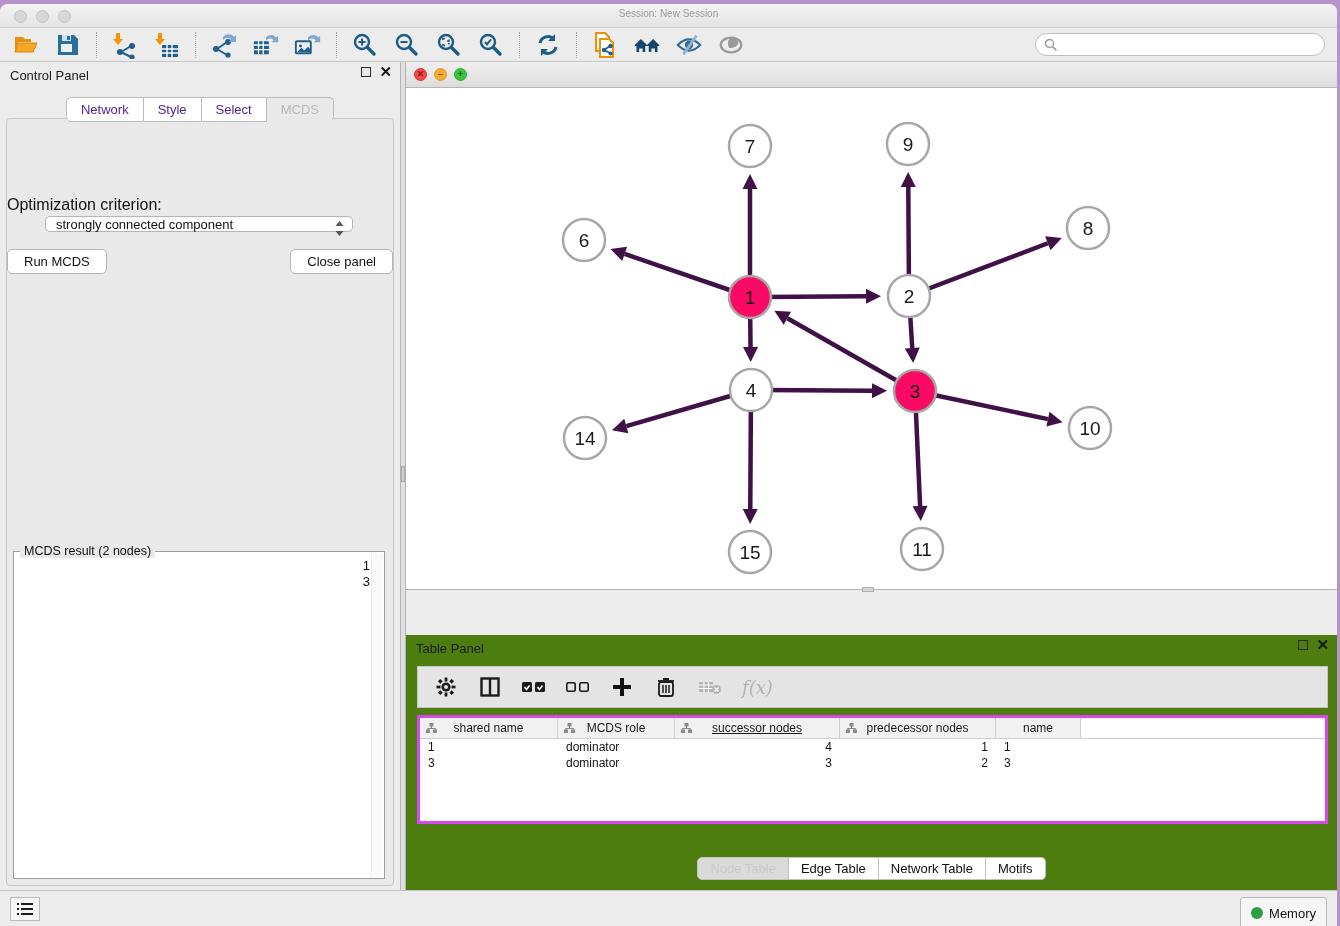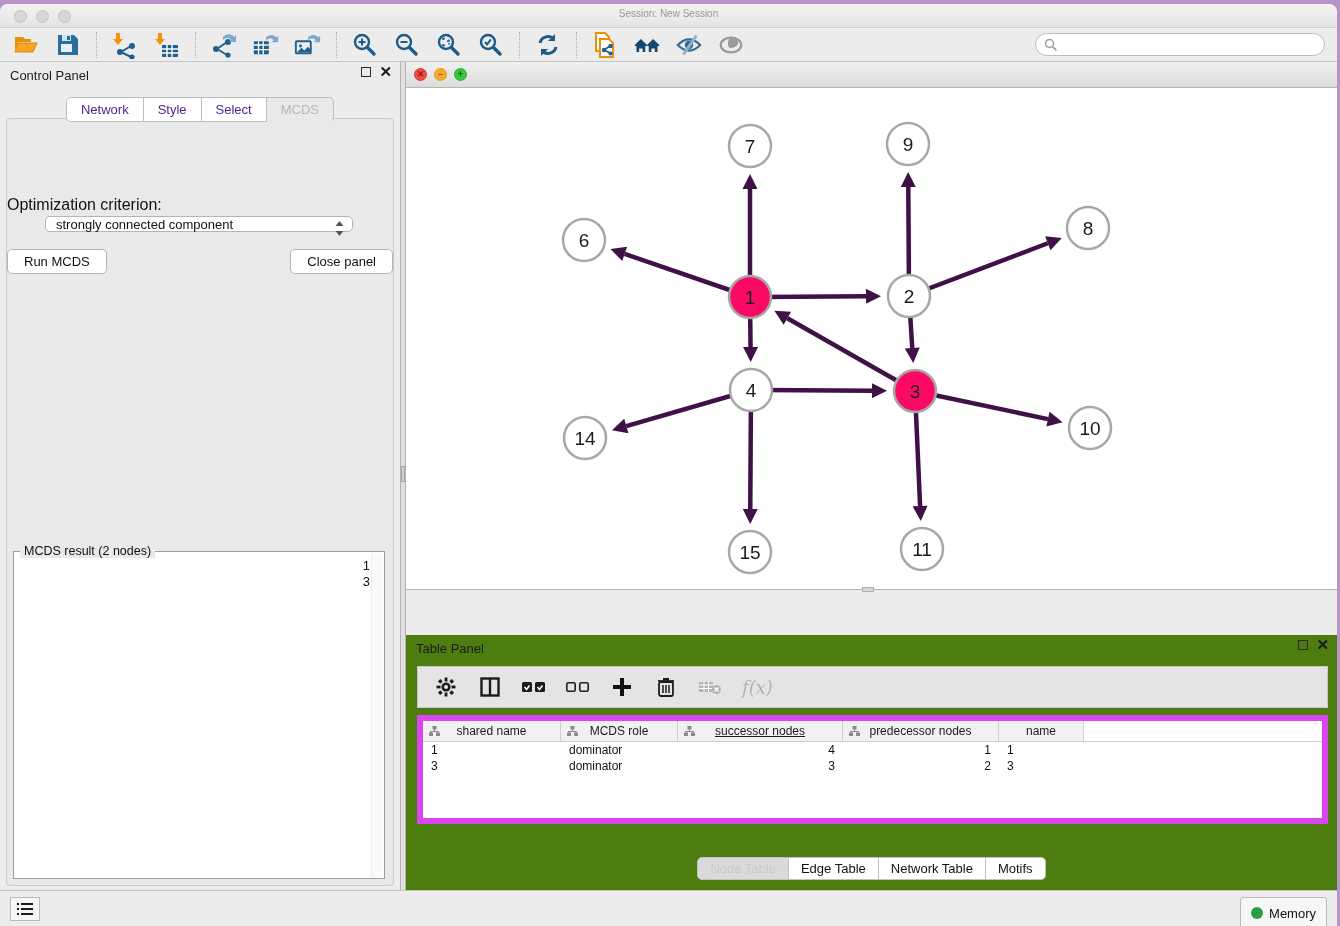--- a/index.html
+++ b/index.html
@@ -60,21 +60,21 @@
   .tdot.yellow { background:#f6ab2f; border:1px solid #e09b22; color:#93570b;}
   .tdot.green { background:#39c53e; border:1px solid #2aae31; color:#0e5e12;}
   .net-canvas { position:absolute; left:0; top:26px; right:0; bottom:0; background:#fff; }
   .net-knob { position:absolute; left:456px; bottom:-3px; width:12px; height:5px; background:#d6d6d6; border:1px solid #b0b0b0; }
 
   
   .table-panel { position:absolute; left:406px; top:587px; right:0; bottom:36px; background:#4d7c0f;margin-top:44px; }
   .tp-toolbar { position:absolute; left:11px; right:9px; top:31px; height:42px; background:#e4e4e4; border:1px solid #c6c6c6; display:flex; align-items:center; gap:20px; padding-left:16px; }
   .tp-toolbar .tpi { display:flex; align-items:center; justify-content:center; width:24px; height:24px; }
   .fx { font-family:"DejaVu Serif", serif; font-style:italic; font-size:18px; color:#b3b3b3; }
-  .dtable { position:absolute; left:11px; right:9px; top:80px; bottom:66px; background:#fff; border:6px solid #d946ef; overflow:hidden; }
+  .dtable { position:absolute; left:11px; right:9px; top:80px; bottom:66px; background:#fff; border:3px solid #d946ef; overflow:hidden; }
   .thead { display:flex; height:21px; border-bottom:1px solid #cfcfcf; }
   .th { background:#f1f1f1; border-right:1px solid #cfcfcf; font-size:12px; color:#1a1a1a; display:flex; align-items:center; justify-content:center; gap:6px; position:relative; }
   .th .hier { width:11px; height:10px; position:absolute; left:6px; top:5px; }
   .trow { display:flex; height:16px; font-size:12px; color:#111; }
   .td { padding:1px 8px 0 8px; }
   .td.right { text-align:right; }
   .tp-tabs { position:absolute; left:0; right:0; bottom:10px; display:flex; justify-content:center; }
   .tp-tab { font-size:13px; padding:3px 12px; background:#fff; border:1px solid #c2c2c2; border-left:none; color:#111; }
   .tp-tab:first-child { border-left:1px solid #c2c2c2; border-radius:5px 0 0 5px; }
   .tp-tab:last-child { border-radius:0 5px 5px 0; }

